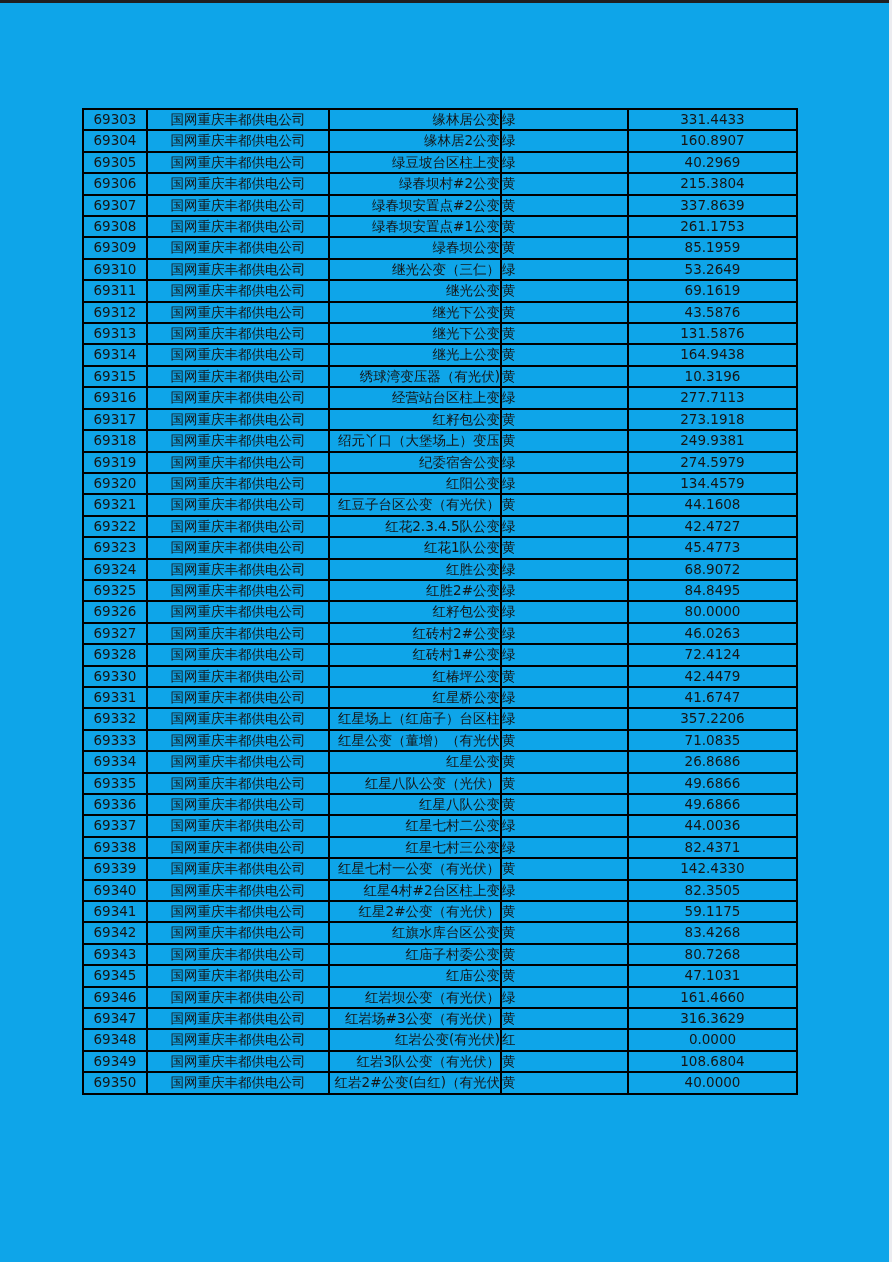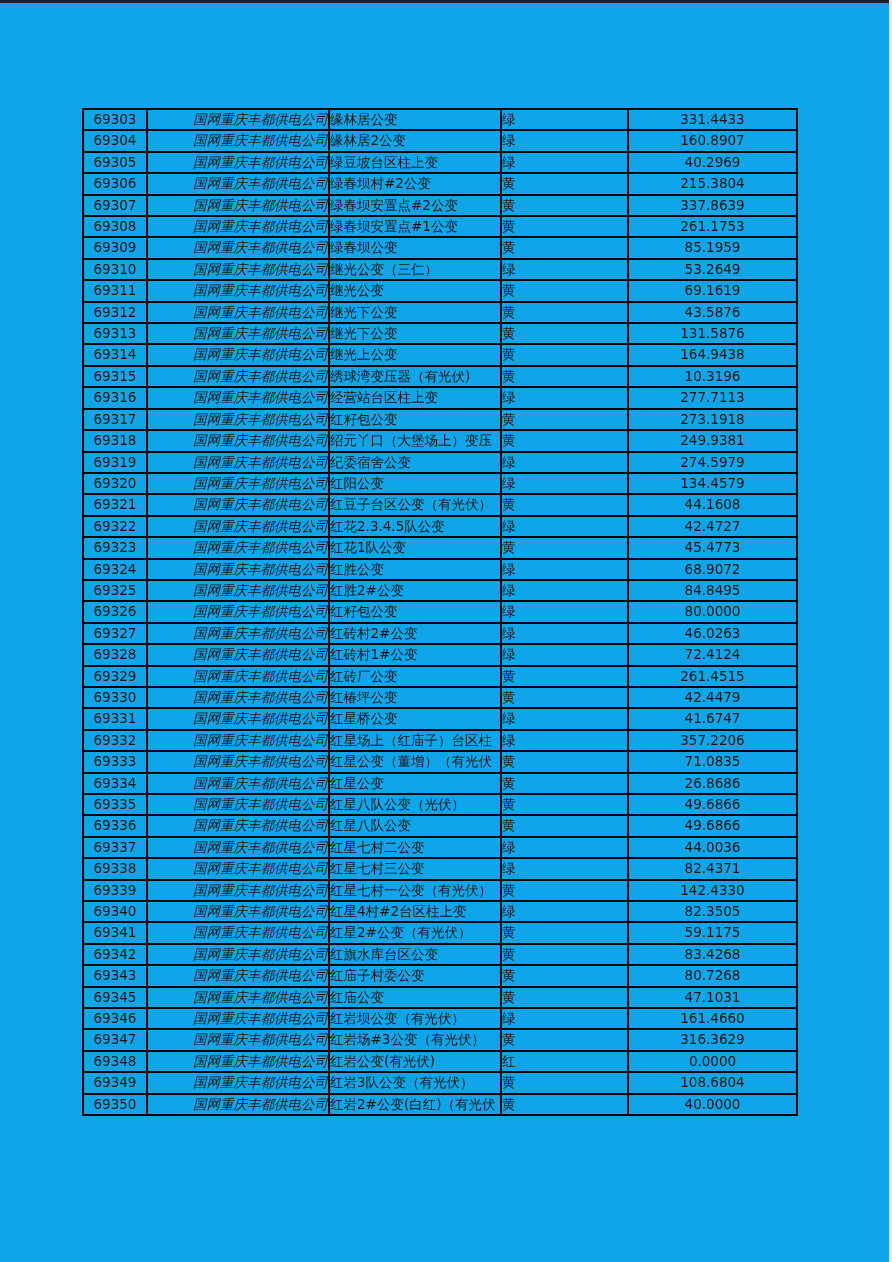--- a/index.html
+++ b/index.html
@@ -44,22 +44,22 @@
     height: 19.4px;
     font-size: 13.5px;
     line-height: 19.4px;
     color: #151515;
     padding: 0;
     overflow: hidden;
     white-space: nowrap;
     font-family: "DejaVu Sans", "Liberation Sans", sans-serif;
   }
   td.col-id     { width: 62px;  text-align: center; }
-  td.col-company{ width: 180px; text-align: right; padding-left: 5px; font-style: italic; }
-  td.col-name   { width: 170px; text-align: left; padding-left: 4px; }
+  td.col-company{ width: 180px; text-align: center; padding-left: 5px; }
+  td.col-name   { width: 170px; text-align: right; padding-left: 4px; border-radius: 6px; }
   td.col-status { width: 125px; text-align: left; padding-left: 4px; }
   td.col-value  { width: 167px; text-align: center; }
 </style>
 </head>
 <body>
 
 <div class="page">
   <div class="top-edge"></div>
   <div class="right-edge"></div>
   <table class="data-table">
@@ -240,27 +240,20 @@
           <td class="col-value">46.0263</td>
         </tr>
         <tr>
           <td class="col-id">69328</td>
           <td class="col-company">国网重庆丰都供电公司</td>
           <td class="col-name">红砖村1#公变</td>
           <td class="col-status">绿</td>
           <td class="col-value">72.4124</td>
         </tr>
         <tr>
-          <td class="col-id">69329</td>
-          <td class="col-company">国网重庆丰都供电公司</td>
-          <td class="col-name">红砖厂公变</td>
-          <td class="col-status">黄</td>
-          <td class="col-value">261.4515</td>
-        </tr>
-        <tr>
           <td class="col-id">69330</td>
           <td class="col-company">国网重庆丰都供电公司</td>
           <td class="col-name">红椿坪公变</td>
           <td class="col-status">黄</td>
           <td class="col-value">42.4479</td>
         </tr>
         <tr>
           <td class="col-id">69331</td>
           <td class="col-company">国网重庆丰都供电公司</td>
           <td class="col-name">红星桥公变</td>

